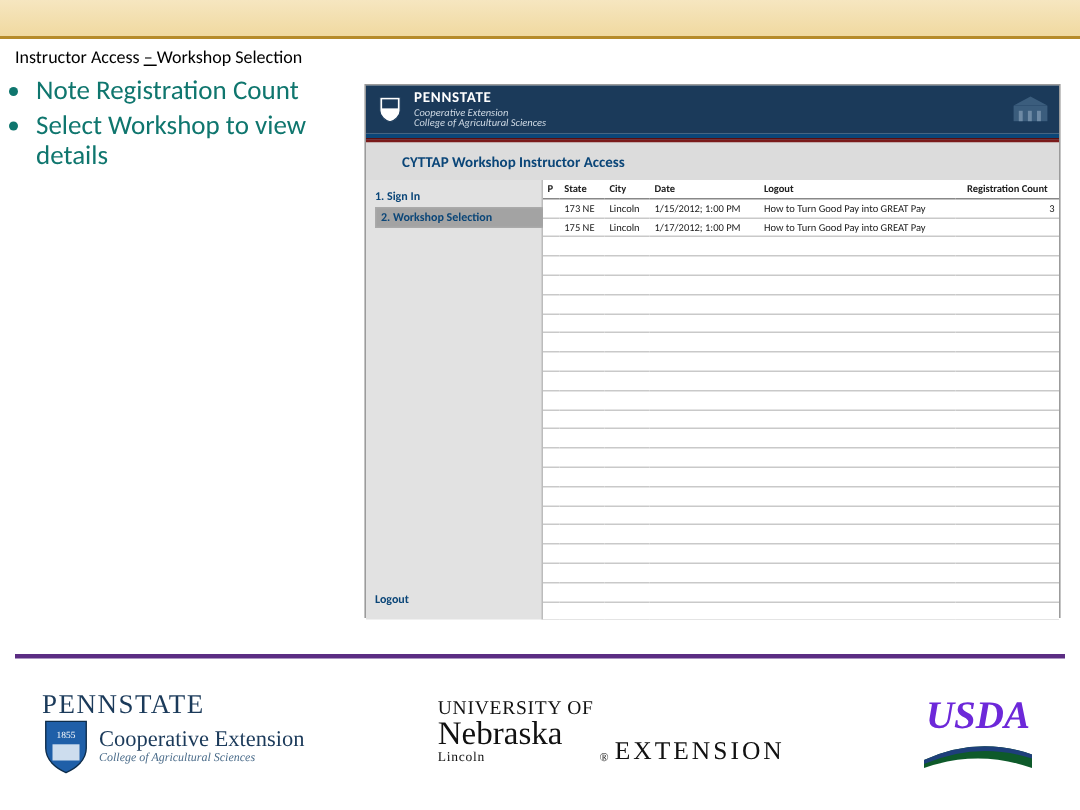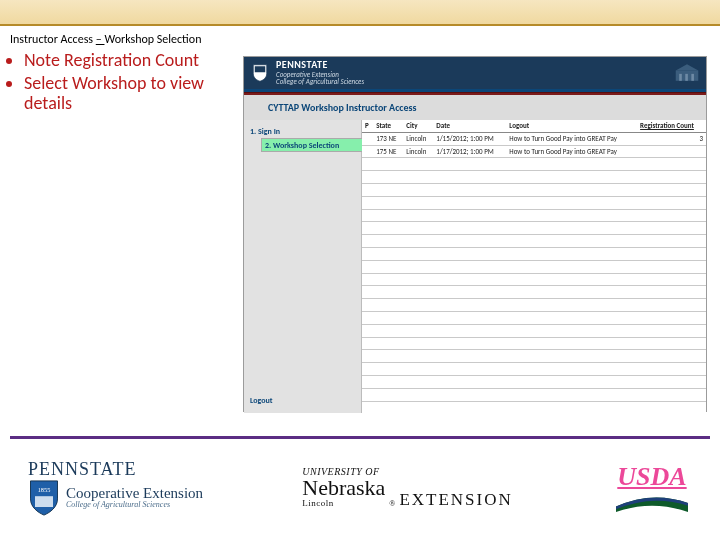--- a/index.html
+++ b/index.html
@@ -1,60 +1,60 @@
 <!DOCTYPE html>
 <html><head>
 <meta charset="utf-8">
 <style>
   html,body{margin:0;padding:0;font-family:"Calibri","Segoe UI",Arial,sans-serif;font-size:13px;color:#111;}
   .slide{width:720px;height:540px;background:#fff;position:relative;overflow:hidden;box-sizing:border-box;}
   .top-bar{height:24px;background:linear-gradient(#f6e6c0,#f0d9a0);border-bottom:2px solid #b68b2a;}
   .title-area{padding:6px 10px 0 10px;}
   h1.title{margin:0;font-size:12px;font-weight:400;color:#000;}
   h1.title .u{text-decoration:underline;}
-  ul.bullets{margin:4px 0 0 14px;padding:0;list-style:disc;font-size:18px;color:#b91c1c;max-width:220px;}
+  ul.bullets{margin:4px 0 0 14px;padding:0;list-style:disc;font-size:18px;color:#0f766e;max-width:220px;}
   ul.bullets li{margin:0 0 2px 0;line-height:1.15;}
   .embed{position:absolute;left:243px;top:56px;width:464px;height:356px;background:#dcdcdc;border:1px solid #9b9b9b;box-sizing:border-box;}
   .ps-banner{height:32px;background:#1b3a5a;color:#fff;display:flex;align-items:center;padding:0 8px;gap:8px;position:relative;}
   .ps-shield{width:16px;height:18px;}
   .ps-text{font-size:10px;line-height:1.05;}
   .ps-text .brand{font-weight:700;letter-spacing:.5px;}
   .ps-text .sub{font-style:italic;font-size:7px;color:#cdd8e3;}
   .banner-building{position:absolute;right:6px;top:6px;width:26px;height:20px;}
   .banner-underline{height:3px;background:#0b4678;border-bottom:1px solid #5a0e0e;}
   .thin-red{height:2px;background:#7a1b1b;}
   .cyttap{font-weight:700;color:#0b4678;font-size:10px;padding:6px 24px;background:#dcdcdc;}
   .embed-body{display:flex;height:calc(100% - 32px - 3px - 2px - 24px);}
   .side-steps{width:118px;background:#e2e2e2;border-right:1px solid #bcbcbc;font-size:8px;color:#0b4678;padding:6px 6px;box-sizing:border-box;position:relative;}
   .side-steps div{margin-bottom:2px;font-weight:700;}
-  .side-steps .active{background:#86efac;border:1px solid #aaa;border-right:none;margin-right:-7px;padding:1px 3px;margin-left:11px;}
+  .side-steps .active{background:#a3a3a3;border:1px solid #aaa;border-right:none;margin-right:-7px;padding:1px 3px;}
   .logout{position:absolute;bottom:6px;left:6px;font-size:8px;color:#0b4678;font-weight:700;}
   .grid-wrap{flex:1;background:#fff;overflow:auto;}
   table.grid{width:100%;border-collapse:collapse;font-size:7px;color:#222;}
   table.grid th,table.grid td{border-bottom:1px solid #c9c9c9;padding:1px 3px;text-align:left;white-space:nowrap;line-height:1.4;}
   table.grid th{font-weight:700;border-bottom:1px solid #888;}
-  table.grid th.rc{text-align:left;white-space:normal;line-height:1.05;text-decoration:underline;}
+  table.grid th.rc{text-align:center;white-space:normal;line-height:1.05;}
   table.grid td.rc{text-align:right;}
   .purple-rule{position:absolute;left:10px;right:10px;top:436px;height:3px;background:#5b2d83;}
   .logo-row{position:absolute;left:0;right:0;top:452px;height:70px;display:flex;align-items:center;justify-content:space-between;padding:0 28px;box-sizing:border-box;}
   .logo{display:flex;align-items:center;gap:8px;}
   .pennstate .word{font-family:"Times New Roman",serif;font-size:18px;letter-spacing:1px;color:#1b3a5a;}
   .pennstate .shield-ce{display:flex;align-items:center;gap:6px;}
   .pennstate .ce{font-family:"Times New Roman",serif;font-size:12px;color:#1b3a5a;line-height:1;}
   .pennstate .ce .coop{font-size:15px;}
   .pennstate .ce .cas{font-style:italic;font-size:8px;color:#4b6c8a;}
   .nebraska{font-family:"Times New Roman",serif;color:#111;line-height:1;}
-  .nebraska .uo{font-size:10px;letter-spacing:.5px;font-style:italic;}
+  .nebraska .uo{font-size:13px;letter-spacing:.5px;}
   .nebraska .nb{font-size:22px;}
   .nebraska .ln{font-size:9px;letter-spacing:.5px;}
   .nebraska .ext{font-size:17px;letter-spacing:2px;}
   .ul-ext{display:flex;align-items:flex-end;gap:4px;}
   .r-mark{font-size:8px;vertical-align:super;}
   .usda{display:flex;flex-direction:column;align-items:center;gap:2px;}
-  .usda .word{font-family:"Times New Roman",serif;font-style:italic;font-weight:700;font-size:26px;color:#ec4899;text-decoration:underline;}
+  .usda .word{font-family:"Times New Roman",serif;font-style:italic;font-weight:700;font-size:26px;color:#6d28d9;}
   .usda .swoosh{width:80px;height:18px;}
   .shield-small{width:32px;height:36px;}
 </style>
 </head>
 <body>
 <div class="slide">
 
   <div class="top-bar"></div>
 
   <div class="title-area">

